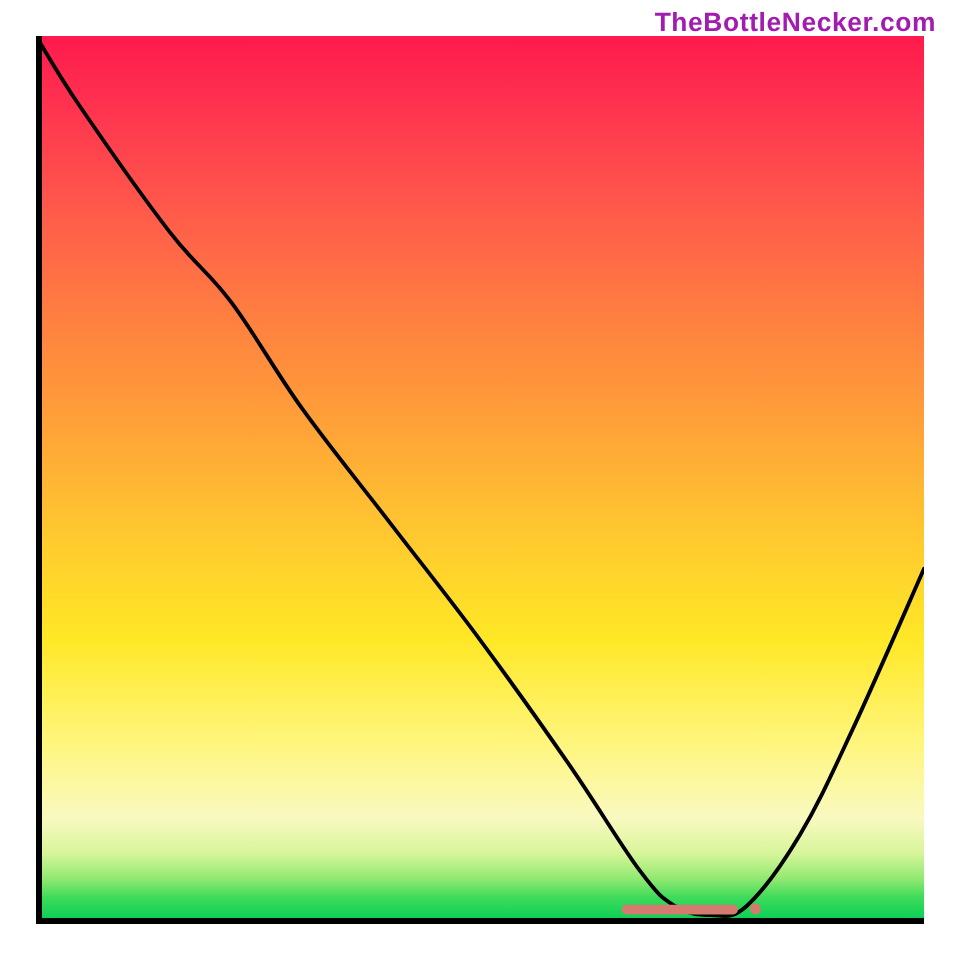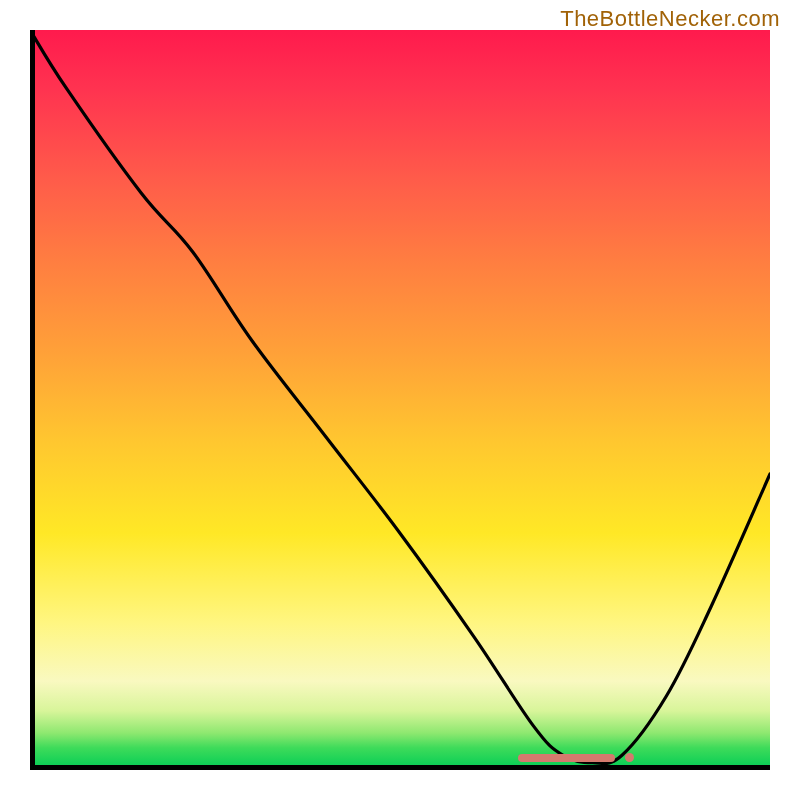--- a/index.html
+++ b/index.html
@@ -9,22 +9,22 @@
     height: 800px;
     background: white;
     position: relative;
     font-family: Arial, sans-serif;
   }
   .watermark {
     position: absolute;
     top: 6px;
     right: 20px;
     font-size: 22px;
-    color: #a16207;
-    font-weight: 400;
+    color: #a21caf;
+    font-weight: 700;
     letter-spacing: 0.5px;
     z-index: 10;
   }
   .plot-area {
     position: absolute;
     left: 30px;
     top: 30px;
     width: 740px;
     height: 740px;
     background: white;

